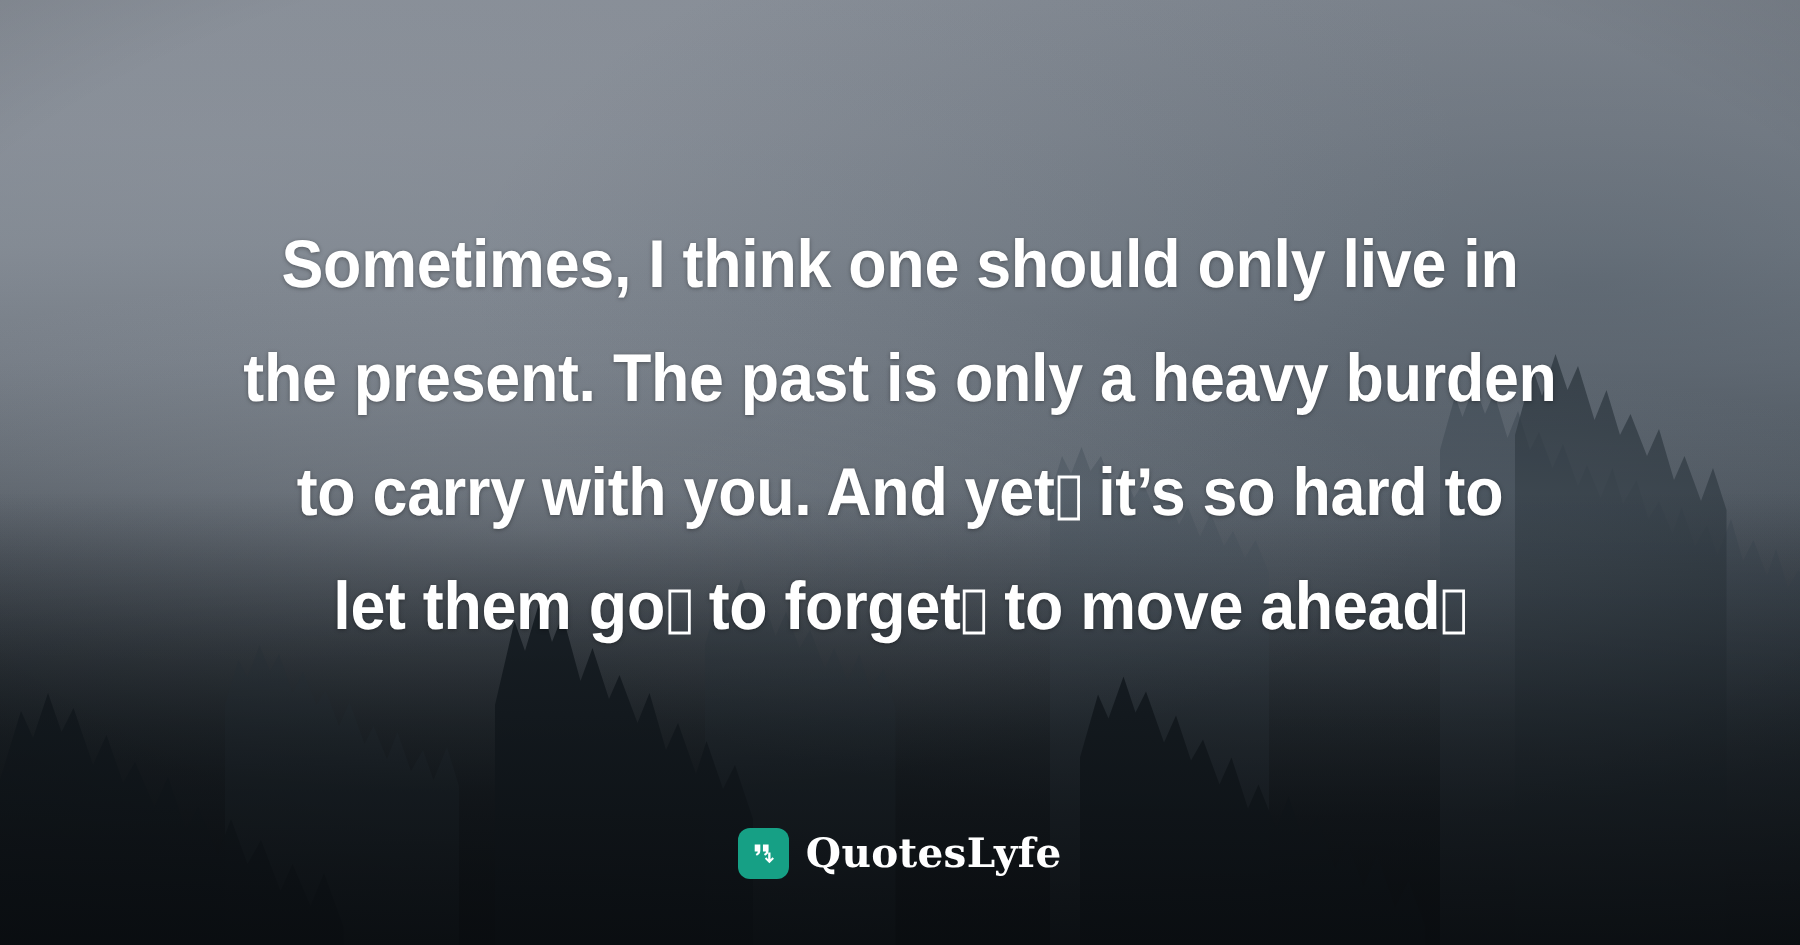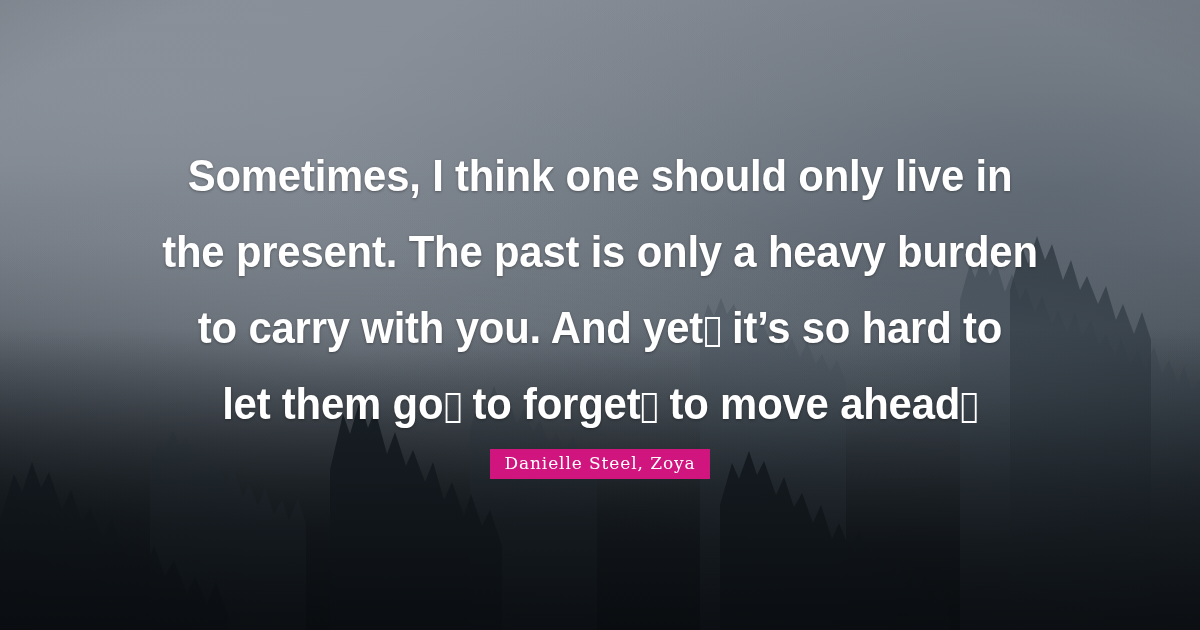--- a/index.html
+++ b/index.html
@@ -209,19 +209,28 @@
       <div class="quote-line">
         <span>to carry with you. And yet</span><span class="tofu"></span><span> it’s so hard to</span>
       </div>
 
       <div class="quote-line">
         <span>let them go</span><span class="tofu"></span><span> to forget</span><span class="tofu"></span><span> to move ahead</span><span class="tofu"></span>
       </div>
 
     </div>
 
-    <div class="attribution-wrap">
-      <span class="attribution">Danielle Steel, Zoya</span>
+
+    <div class="brand">
+      <span class="brand-mark">
+        <svg width="22" height="22" viewBox="0 0 24 24" aria-hidden="true">
+          <g fill="#ffffff">
+            <path d="M5.6 5.4h4.1v4.3c0 2.0-.9 3.3-2.6 4.0l-.8-1.3c1.0-.5 1.5-1.1 1.5-1.9H5.6V5.4z"></path>
+            <path d="M11.6 5.4h4.1v4.3c0 2.0-.9 3.3-2.6 4.0l-.8-1.3c1.0-.5 1.5-1.1 1.5-1.9h-2.2V5.4z"></path>
+            <path d="M15.4 11.2h1.7v5.0l1.5-1.5 1.0 1.1-3.3 3.3-3.3-3.3 1.0-1.1 1.4 1.5v-5.0z"></path>
+          </g>
+        </svg>
+      </span>
+      <span class="brand-name">QuotesLyfe</span>
     </div>
-
 
   </div>
 </div>
 
 </body></html>

